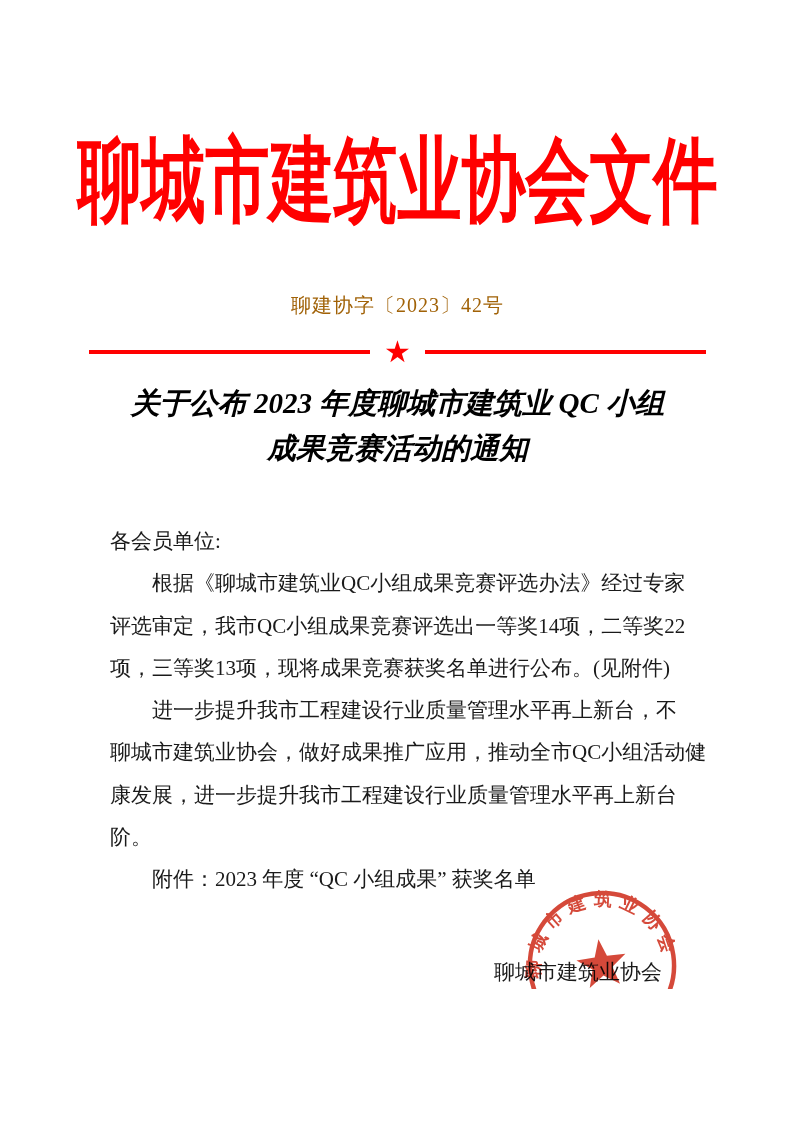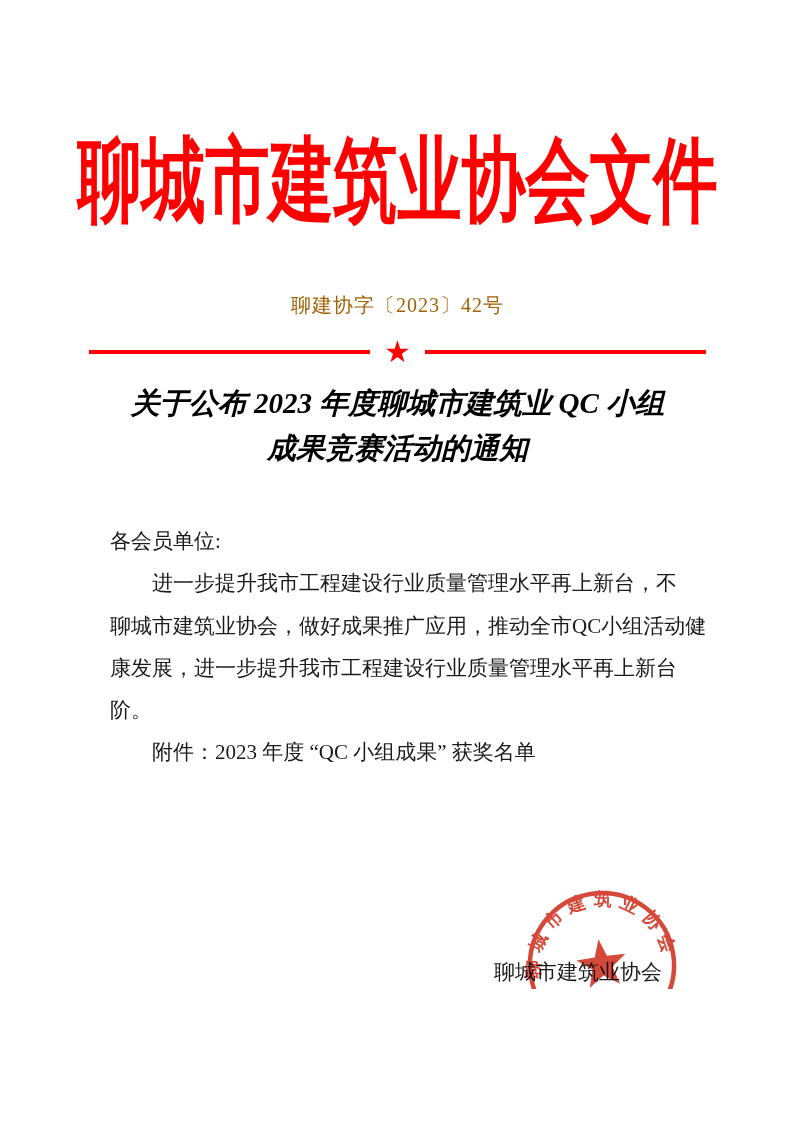--- a/index.html
+++ b/index.html
@@ -119,20 +119,25 @@
   </div>
 
   <div class="notice-title">
     <div>关于公布 2023 年度聊城市建筑业 QC 小组</div>
     <div>成果竞赛活动的通知</div>
   </div>
 
   <div class="body-block">
     <div class="salutation line">各会员单位:</div>
     <div class="para">
+        <div class="line">根据《聊城市建筑业QC小组成果竞赛评选办法》经过专家</div>
+        <div class="line">评选审定，我市QC小组成果竞赛评选出一等奖14项，二等奖22</div>
+        <div class="line">项，三等奖13项，现将成果竞赛获奖名单进行公布。(见附件)</div>
+      </div>
+    <div class="para">
         <div class="line">进一步提升我市工程建设行业质量管理水平再上新台，不</div>
         <div class="line">聊城市建筑业协会，做好成果推广应用，推动全市QC小组活动健</div>
         <div class="line">康发展，进一步提升我市工程建设行业质量管理水平再上新台</div>
         <div class="line">阶。</div>
       </div>
     <div class="attachment line">附件：2023 年度 “QC 小组成果” 获奖名单</div>
   </div>
 
   <div class="signature">
     <div>聊城市建筑业协会</div>

